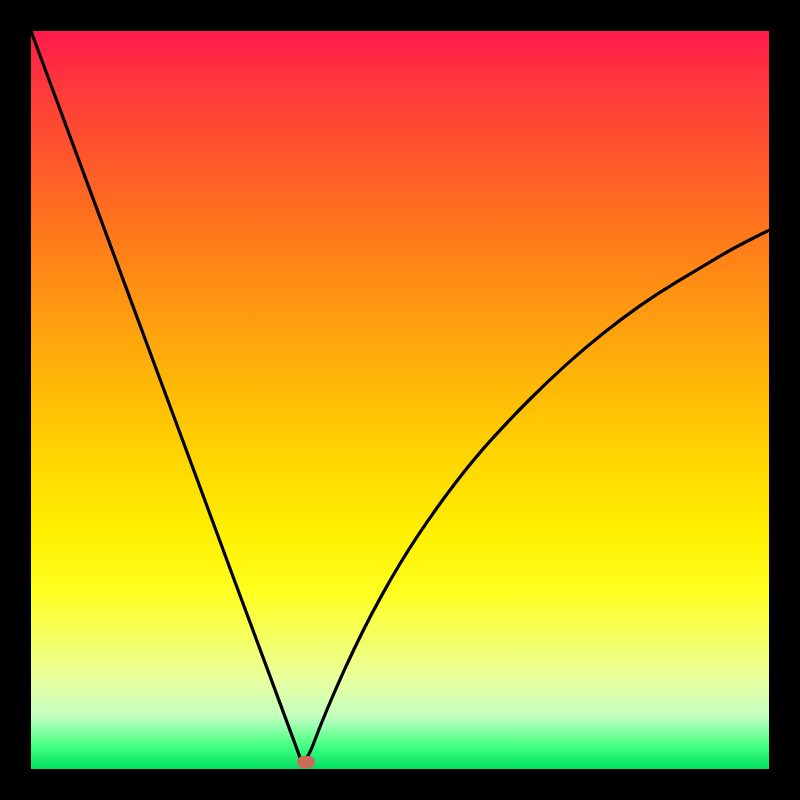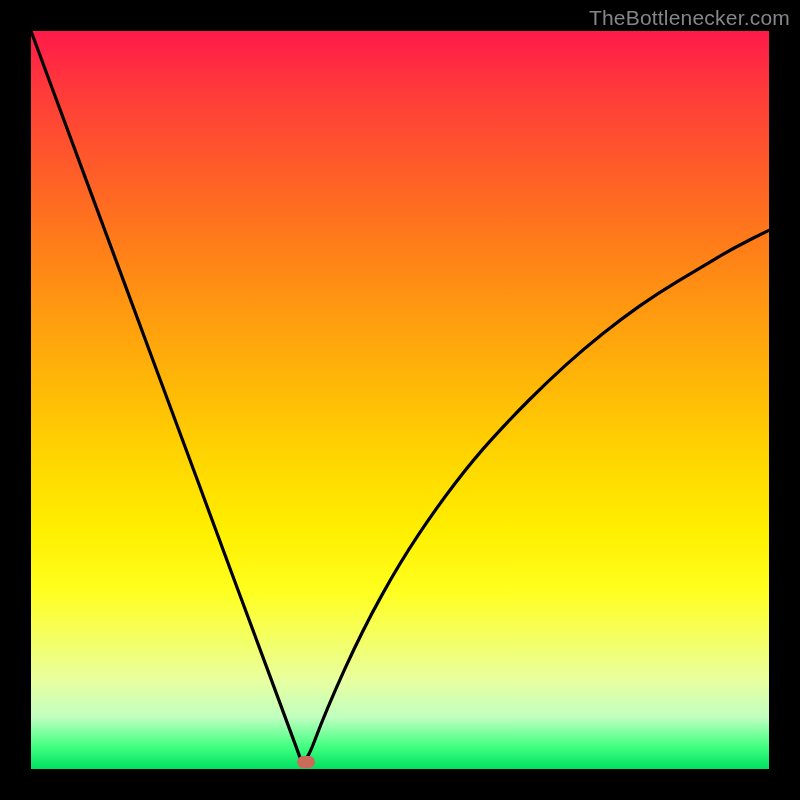--- a/index.html
+++ b/index.html
@@ -64,21 +64,20 @@
     color: #87858a;
     font-size: 21px;
     font-weight: 500;
     letter-spacing: 0.2px;
   }
 </style>
 </head>
 <body>
 
 <div class="container">
-  <div class="watermark">TheBottlenecker.com</div>
   <div class="plot-area">
     <div class="gradient-bg"></div>
     <svg class="curve-layer" viewBox="0 0 738 738" preserveAspectRatio="none">
       <path fill="none" stroke="#000" stroke-width="3.2" stroke-linecap="round" stroke-linejoin="round" d="M 0.0 0.0 Q 0.0 0.0 18.4 49.8 Q 36.9 99.6 55.3 149.4 Q 73.8 199.3 92.3 249.1 Q 110.7 298.9 129.2 348.7 Q 147.6 398.5 166.1 448.3 Q 184.5 498.1 202.9 548.0 Q 221.4 597.8 236.2 637.6 Q 250.9 677.5 258.3 697.4 Q 265.7 717.3 269.4 727.7 Q 273.1 738.0 284.1 708.5 Q 295.2 679.0 313.6 638.4 Q 332.1 597.8 350.6 564.6 Q 369.0 531.4 387.5 503.7 Q 405.9 476.0 424.4 452.0 Q 442.8 428.0 461.3 407.7 Q 479.7 387.4 498.1 369.0 Q 516.6 350.6 535.0 333.9 Q 553.5 317.3 572.0 302.6 Q 590.4 287.8 608.8 274.9 Q 627.3 262.0 645.8 250.9 Q 664.2 239.8 682.7 228.8 Q 701.1 217.7 719.5 208.5 T 738.0 199.3"></path>
     </svg>
     <div class="marker" style="left: 274.536px; top: 730.62px; background: rgb(201, 106, 90);"></div>
   </div>
 </div>
 
 </body></html>

